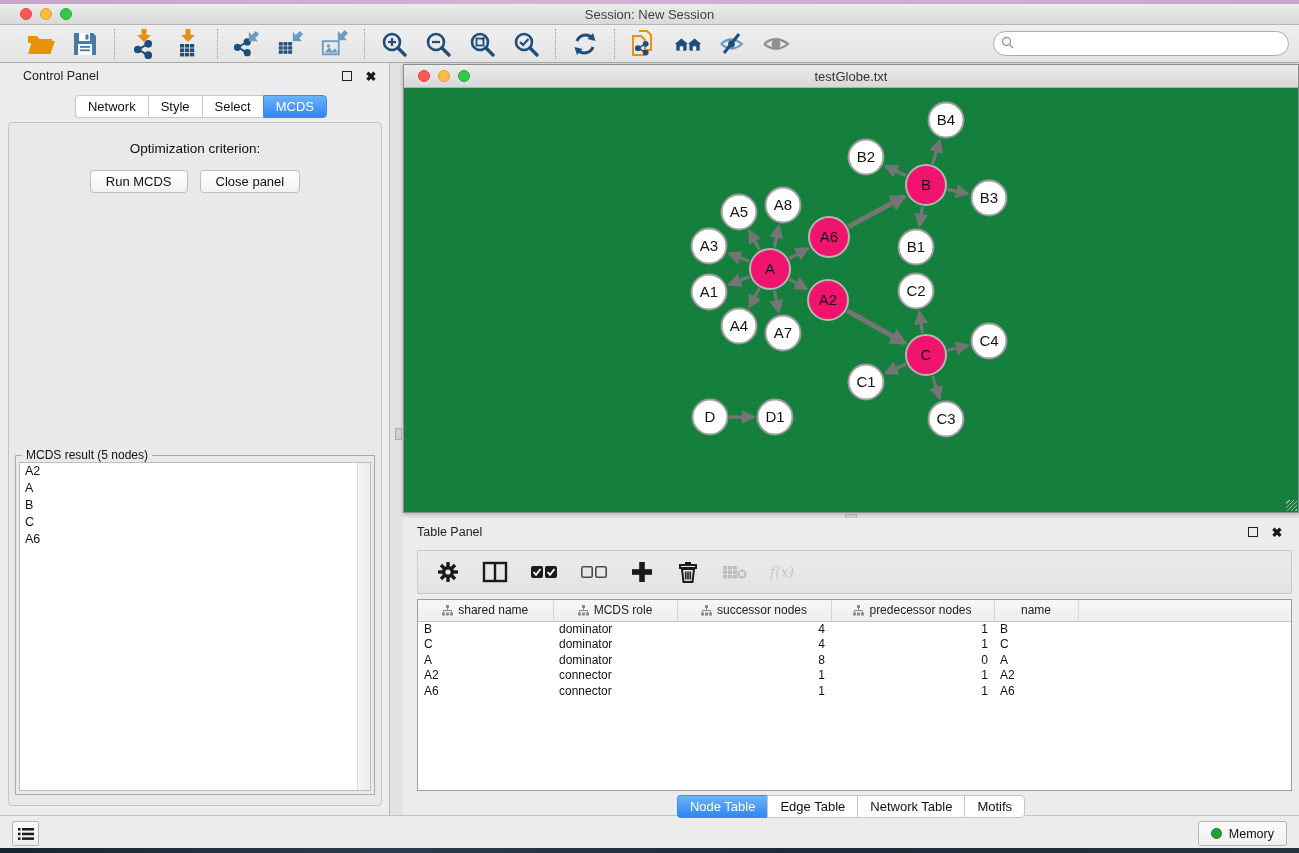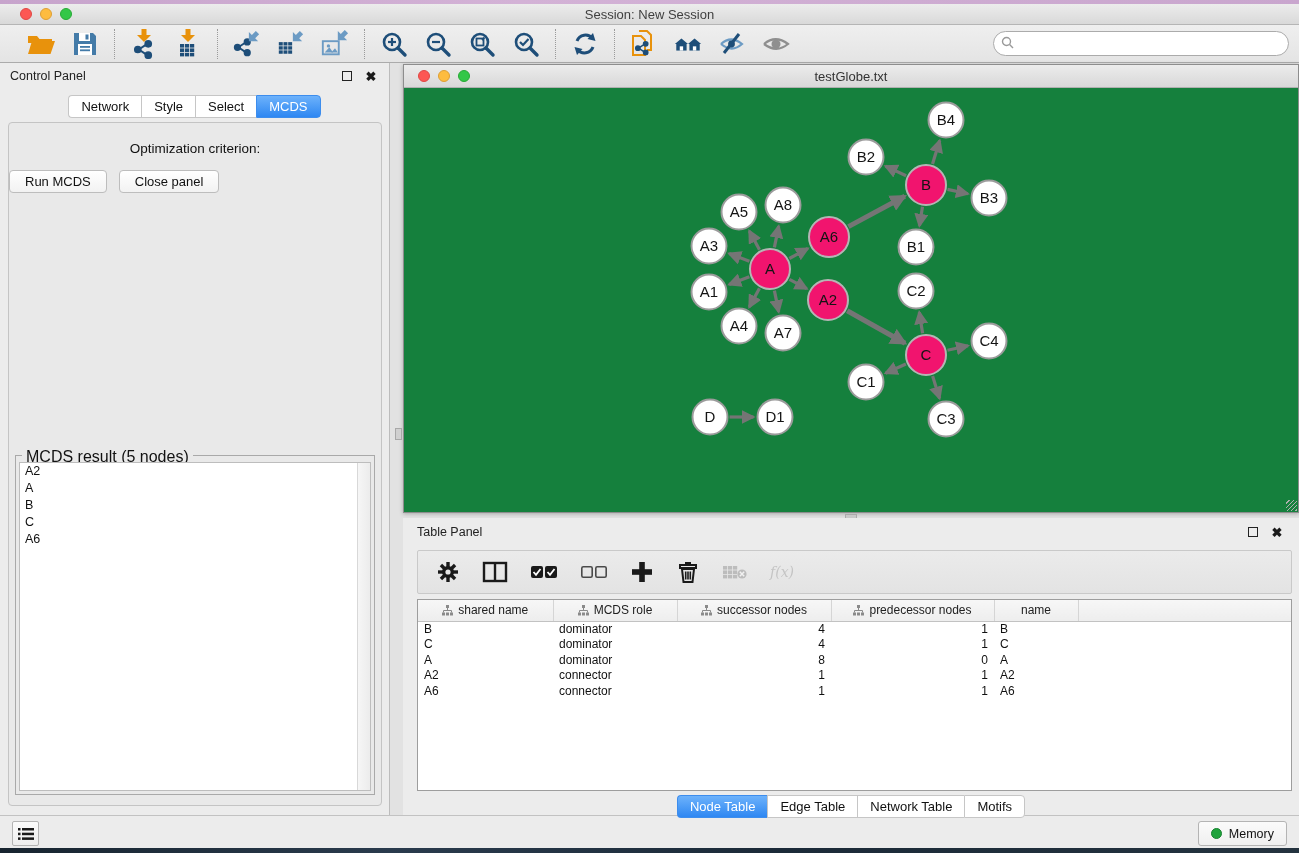--- a/index.html
+++ b/index.html
@@ -27,21 +27,21 @@
   .tb-group { display:flex; align-items:center; gap:14px; padding:0 14px; }
   .tb-sep { width:1px; height:30px; border-left:1px dotted #9a9a9a; }
   .tb-icon { width:30px; height:30px; display:flex; align-items:center; justify-content:center; cursor:default; }
   .search-wrap { position:absolute; right:10px; top:6px; width:296px; height:25px; }
   .search-input { width:100%; height:100%; border:1px solid #ababab; border-radius:13px;
     background:#fff; padding-left:26px; font-size:13px; color:#333; outline:none; }
   .search-icon { position:absolute; left:8px; top:5px; }
 
   
   .control-panel { position:absolute; left:0; top:63px; width:390px; height:752px;
-    background:#ececec; border-right:1px solid #bcbcbc; }
+    background:#ececec; border-right:1px solid #bcbcbc;padding-left:13px; }
   .panel-titlebar { height:26px; display:flex; align-items:center; padding:0 10px; }
   .panel-titlebar .ptitle { font-size:12.5px; color:#222; flex:1; }
   .panel-btn { width:16px; height:16px; display:flex; align-items:center; justify-content:center;
     font-size:12px; color:#222; margin-left:8px; }
   .float-glyph { width:10px; height:10px; border:1.5px solid #222; }
   .close-glyph { font-weight:bold; font-size:13px; color:#1a1a1a; }
 
   .seg-tabs { display:flex; justify-content:center; margin-top:6px; position:relative; z-index:2; }
   .seg-tab { font-size:13px; padding:3px 12px; background:#fff; border:1px solid #c6c6c6;
     border-right:none; color:#111; cursor:default; }
@@ -51,28 +51,28 @@
 
   .cp-inner { position:absolute; left:8px; top:59px; width:374px; height:684px;
     background:#e9e9e9; border:1px solid #c4c4c4; border-radius:4px; }
   .opt-label { text-align:center; margin-top:18px; font-size:13.5px; color:#111; }
   .select-box { position:relative; margin:10px auto 0; width:312px; height:24px;
     background:#fff; border:1px solid #b3b3b3; border-radius:3px;
     display:flex; align-items:center; font-size:13px; color:#111; padding-left:8px; }
   .select-stepper { position:absolute; right:0; top:-1px; width:20px; height:24px;
     background:linear-gradient(#6db2fb,#2e87f2); border-radius:0 3px 3px 0;
     display:flex; flex-direction:column; align-items:center; justify-content:center; gap:2px; }
-  .cp-buttons { display:flex; justify-content:flex-start; gap:12px; margin-top:14px; }
+  .cp-buttons { display:flex; justify-content:center; gap:12px; margin-top:14px; }
   .mac-btn { background:linear-gradient(#ffffff,#f2f2f2); border:1px solid #bdbdbd; border-radius:4px;
     font-size:13px; color:#111; padding:3px 15px; font-family:"Liberation Sans",sans-serif; }
 
   .result-fieldset { position:absolute; left:6px; top:332px; width:360px; height:340px;
     border:1px solid #a9a9a9; }
   .result-legend { position:absolute; left:6px; top:-8px; background:#e9e9e9; padding:0 4px;
-    font-size:16px; color:#111; }
+    font-size:12px; color:#111; }
   .result-list { position:absolute; left:3px; top:6px; right:3px; bottom:3px; background:#fff;
     border:1px solid #bdbdbd; overflow:hidden; }
   .result-item { font-size:12.5px; color:#111; padding:1px 0 1px 5px; line-height:15px; }
   .result-scroll { position:absolute; right:0; top:0; bottom:0; width:13px;
     background:linear-gradient(90deg,#f6f6f6,#ececec); border-left:1px solid #d8d8d8; }
 
   
   .net-window { position:absolute; left:403px; top:64px; width:896px; height:449px;
     border:1px solid #8d8d8d; background:#fff; box-shadow:0 1px 4px rgba(0,0,0,0.25); }
   .net-titlebar { height:23px; background:linear-gradient(#ececec,#d8d8d8);

